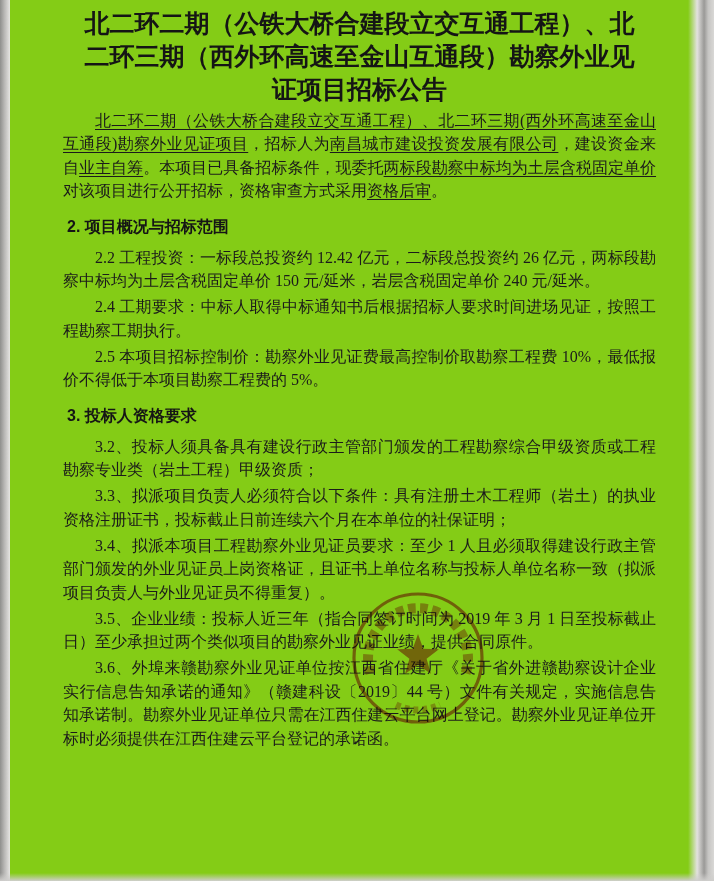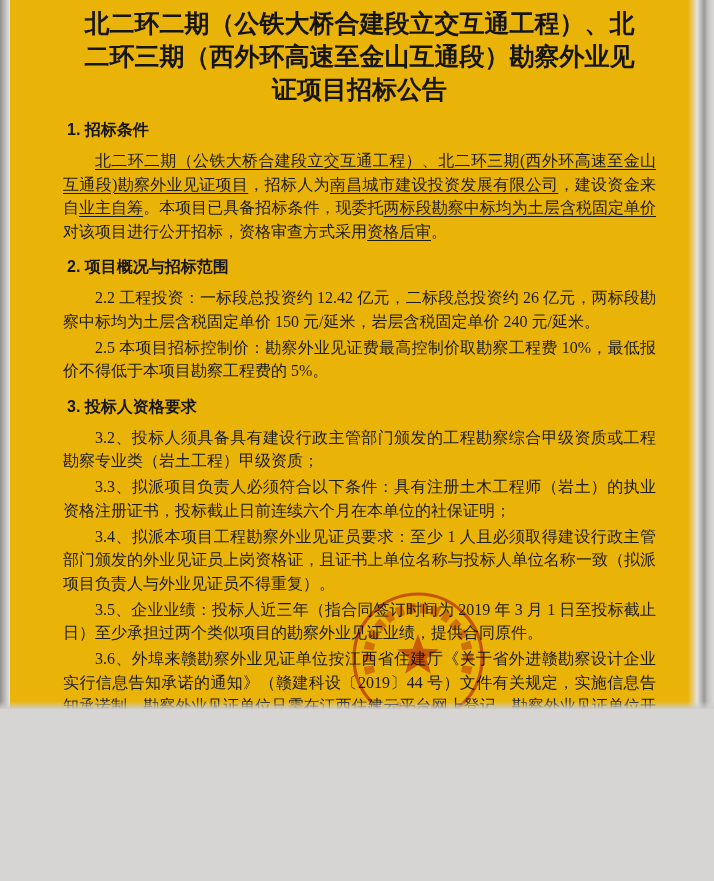--- a/index.html
+++ b/index.html
@@ -2,22 +2,22 @@
 <html lang="zh"><head>
 <meta charset="utf-8">
 <style>
   html,body{margin:0;padding:0;}
   body{
     width:714px;height:881px;
     background:#d6d5d3;
     font-family:"Liberation Serif","DejaVu Serif",serif;
   }
   .scan{
-    position:relative;width:714px;height:709px;overflow:hidden;
-    background:#eab308;
+    position:relative;width:714px;height:881px;overflow:hidden;
+    background:#84cc16;
   }
   
   .edge-left{
     position:absolute;left:0;top:0;bottom:0;width:10px;
     background:linear-gradient(90deg,#8f8f8d 0%,#b9b8b6 45%,#e6e5e3 100%);
   }
   .edge-right{
     position:absolute;right:0;top:0;bottom:0;width:26px;
     background:linear-gradient(90deg,rgba(251,250,248,0) 0%,#e3e2e0 35%,#9a9997 62%,#c6c5c3 78%,#d9d8d6 100%);
   }
@@ -78,24 +78,24 @@
 <body>
 
 <div class="scan">
 
   <div class="edge-left"></div>
 
   <div class="content">
     <div class="doc-title">北二环二期（公铁大桥合建段立交互通工程）、北二环三期（西外环高速至金山互通段）勘察外业见证项目招标公告</div>
 
     <div>
-        <div class="section-heading">1. 招标条件</div>
         <p class="para"><span class="u">北二环二期（公铁大桥合建段立交互通工程）、北二环三期(西外环高速至金山互通段)勘察外业见证项目</span><span>，招标人为</span><span class="u">南昌城市建设投资发展有限公司</span><span>，建设资金来自</span><span class="u">业主自筹</span><span>。本项目已具备招标条件，现委托</span><span class="u">两标段勘察中标均为土层含税固定单价</span><span>对该项目进行公开招标，资格审查方式采用</span><span class="u">资格后审</span><span>。</span></p>
         <div class="section-heading">2. 项目概况与招标范围</div>
         <p class="para"><span>2.2 工程投资：一标段总投资约 12.42 亿元，二标段总投资约 26 亿元，两标段勘察中标均为土层含税固定单价 150 元/延米，岩层含税固定单价 240 元/延米。</span></p>
+        <p class="para"><span>2.4 工期要求：中标人取得中标通知书后根据招标人要求时间进场见证，按照工程勘察工期执行。</span></p>
         <p class="para"><span>2.5 本项目招标控制价：勘察外业见证费最高控制价取勘察工程费 10%，最低报价不得低于本项目勘察工程费的 5%。</span></p>
         <div class="section-heading">3. 投标人资格要求</div>
         <p class="para"><span>3.2、投标人须具备具有建设行政主管部门颁发的工程勘察综合甲级资质或工程勘察专业类（岩土工程）甲级资质；</span></p>
         <p class="para"><span>3.3、拟派项目负责人必须符合以下条件：具有注册土木工程师（岩土）的执业资格注册证书，投标截止日前连续六个月在本单位的社保证明；</span></p>
         <p class="para"><span>3.4、拟派本项目工程勘察外业见证员要求：至少 1 人且必须取得建设行政主管部门颁发的外业见证员上岗资格证，且证书上单位名称与投标人单位名称一致（拟派项目负责人与外业见证员不得重复）。</span></p>
         <p class="para"><span>3.5、企业业绩：投标人近三年（指合同签订时间为 2019 年 3 月 1 日至投标截止日）至少承担过两个类似项目的勘察外业见证业绩，提供合同原件。</span></p>
         <p class="para"><span>3.6、外埠来赣勘察外业见证单位按江西省住建厅《关于省外进赣勘察设计企业实行信息告知承诺的通知》（赣建科设〔2019〕44 号）文件有关规定，实施信息告知承诺制。勘察外业见证单位只需在江西住建云平台网上登记。勘察外业见证单位开标时必须提供在江西住建云平台登记的承诺函。</span></p>
       </div>
 
   </div>

